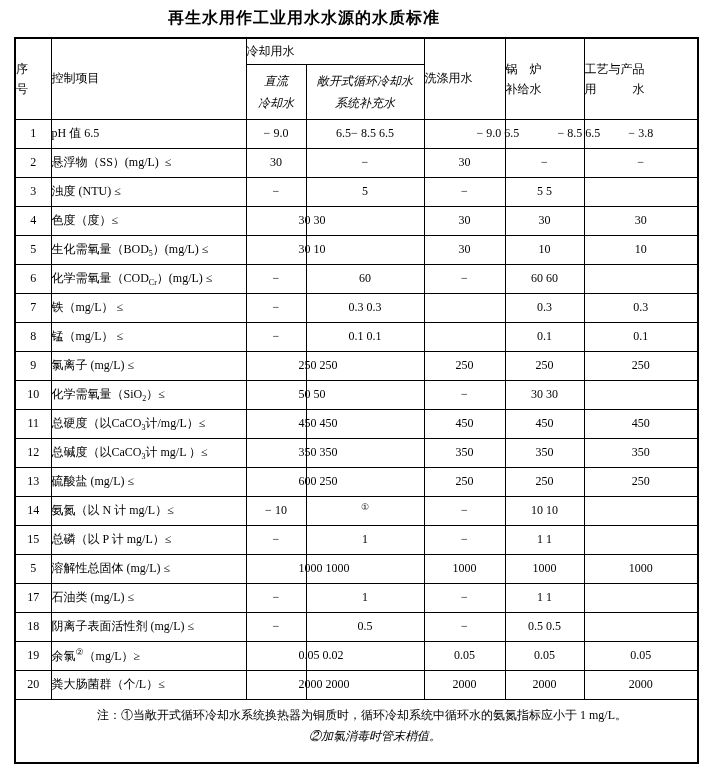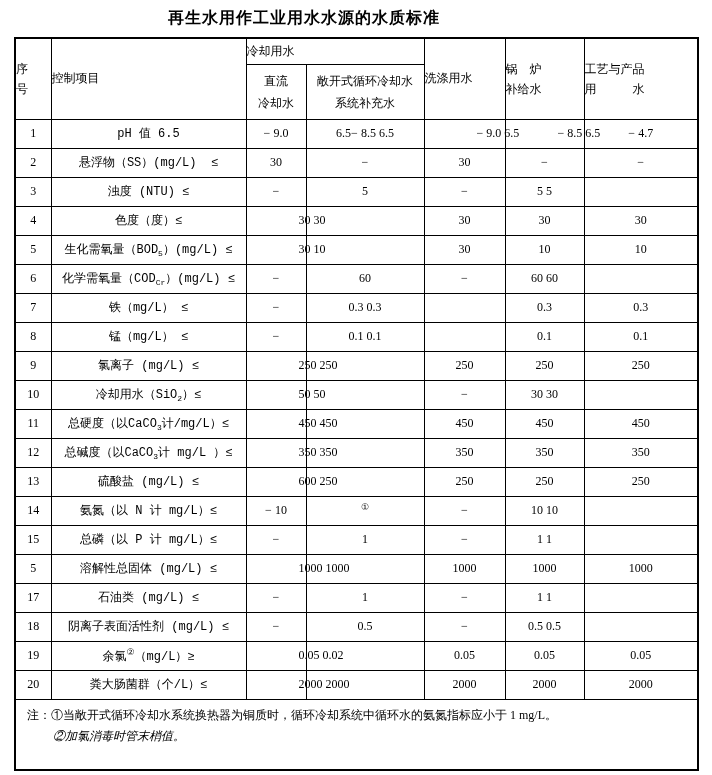--- a/index.html
+++ b/index.html
@@ -17,34 +17,34 @@
     border-collapse:collapse;table-layout:fixed;
     margin:8px 0 0 14px;width:683px;
     border:2px solid #000;
   }
   .std th,.std td{
     border:1px solid #000;padding:0;font-weight:normal;
     font-size:12px;color:#000;vertical-align:middle;
     overflow:visible;
   }
   thead .gr{height:26px;text-align:center;}
-  thead .sr th{height:54px;text-align:center;line-height:22px;}
+  thead .sr th{height:54px;text-align:center;line-height:22px;font-style:italic;}
   thead th{text-align:left;}
   th.h2{line-height:20px;}
   tbody td{height:28px;}
   .c-no{text-align:center;}
-  .c-label{text-align:center;padding-left:7px;white-space:pre;font-family:Liberation Mono, monospace;}
+  .c-label{text-align:left;padding-left:7px;white-space:pre;}
   .c-val{text-align:center;white-space:nowrap;}
   .c-val.spill{text-align:right;padding-left:48px;}
   .spill .cellv{position:relative;left:4px;}
   sub{font-size:8px;}
   sup{font-size:9px;}
   td.notes{
-    height:48px;vertical-align:top;text-align:left;
-    padding:5px 0 16px 11px;line-height:21px;
+    height:48px;vertical-align:top;text-align:center;
+    padding:5px 0 9px 11px;line-height:21px;
   }
   .note-line2{padding-left:26px;font-style:italic;}
 </style>
 </head>
 <body>
 
 <div class="page">
   <div class="title">再生水用作工业用水水源的水质标准</div>
 
   <table class="std">
@@ -72,21 +72,21 @@
       </tr>
     </thead>
     <tbody>
         <tr>
           <td class="c-no">1</td>
           <td class="c-label"><span>pH 值 6.5</span></td>
           <td class="c-val"><span class="cellv">− 9.0</span></td>
           <td class="c-val"><span class="cellv">6.5− 8.5 6.5</span></td>
           <td class="c-val spill"><span class="cellv">− 9.0 6.5</span></td>
           <td class="c-val spill"><span class="cellv">− 8.5 6.5</span></td>
-          <td class="c-val"><span class="cellv">− 4.7</span></td>
+          <td class="c-val"><span class="cellv">− 3.8</span></td>
         </tr>
         <tr>
           <td class="c-no">2</td>
           <td class="c-label"><span>悬浮物（SS）(mg/L)  ≤</span></td>
           <td class="c-val"><span class="cellv">30</span></td>
           <td class="c-val"><span class="cellv">−</span></td>
           <td class="c-val"><span class="cellv">30</span></td>
           <td class="c-val"><span class="cellv">−</span></td>
           <td class="c-val"><span class="cellv">−</span></td>
         </tr>
@@ -148,21 +148,21 @@
           <td class="c-no">9</td>
           <td class="c-label"><span>氯离子 (mg/L) ≤</span></td>
           <td class="c-val spill"><span class="cellv">250 250</span></td>
           <td class="c-val"><span class="cellv"></span></td>
           <td class="c-val"><span class="cellv">250</span></td>
           <td class="c-val"><span class="cellv">250</span></td>
           <td class="c-val"><span class="cellv">250</span></td>
         </tr>
         <tr>
           <td class="c-no">10</td>
-          <td class="c-label"><span>冷却用水（SiO</span><sub>2</sub><span>）≤</span></td>
+          <td class="c-label"><span>化学需氧量（SiO</span><sub>2</sub><span>）≤</span></td>
           <td class="c-val spill"><span class="cellv">50 50</span></td>
           <td class="c-val"><span class="cellv"></span></td>
           <td class="c-val"><span class="cellv">−</span></td>
           <td class="c-val"><span class="cellv">30 30</span></td>
           <td class="c-val"><span class="cellv"></span></td>
         </tr>
         <tr>
           <td class="c-no">11</td>
           <td class="c-label"><span>总硬度（以CaCO</span><sub>3</sub><span>计/mg/L）≤</span></td>
           <td class="c-val spill"><span class="cellv">450 450</span></td>

